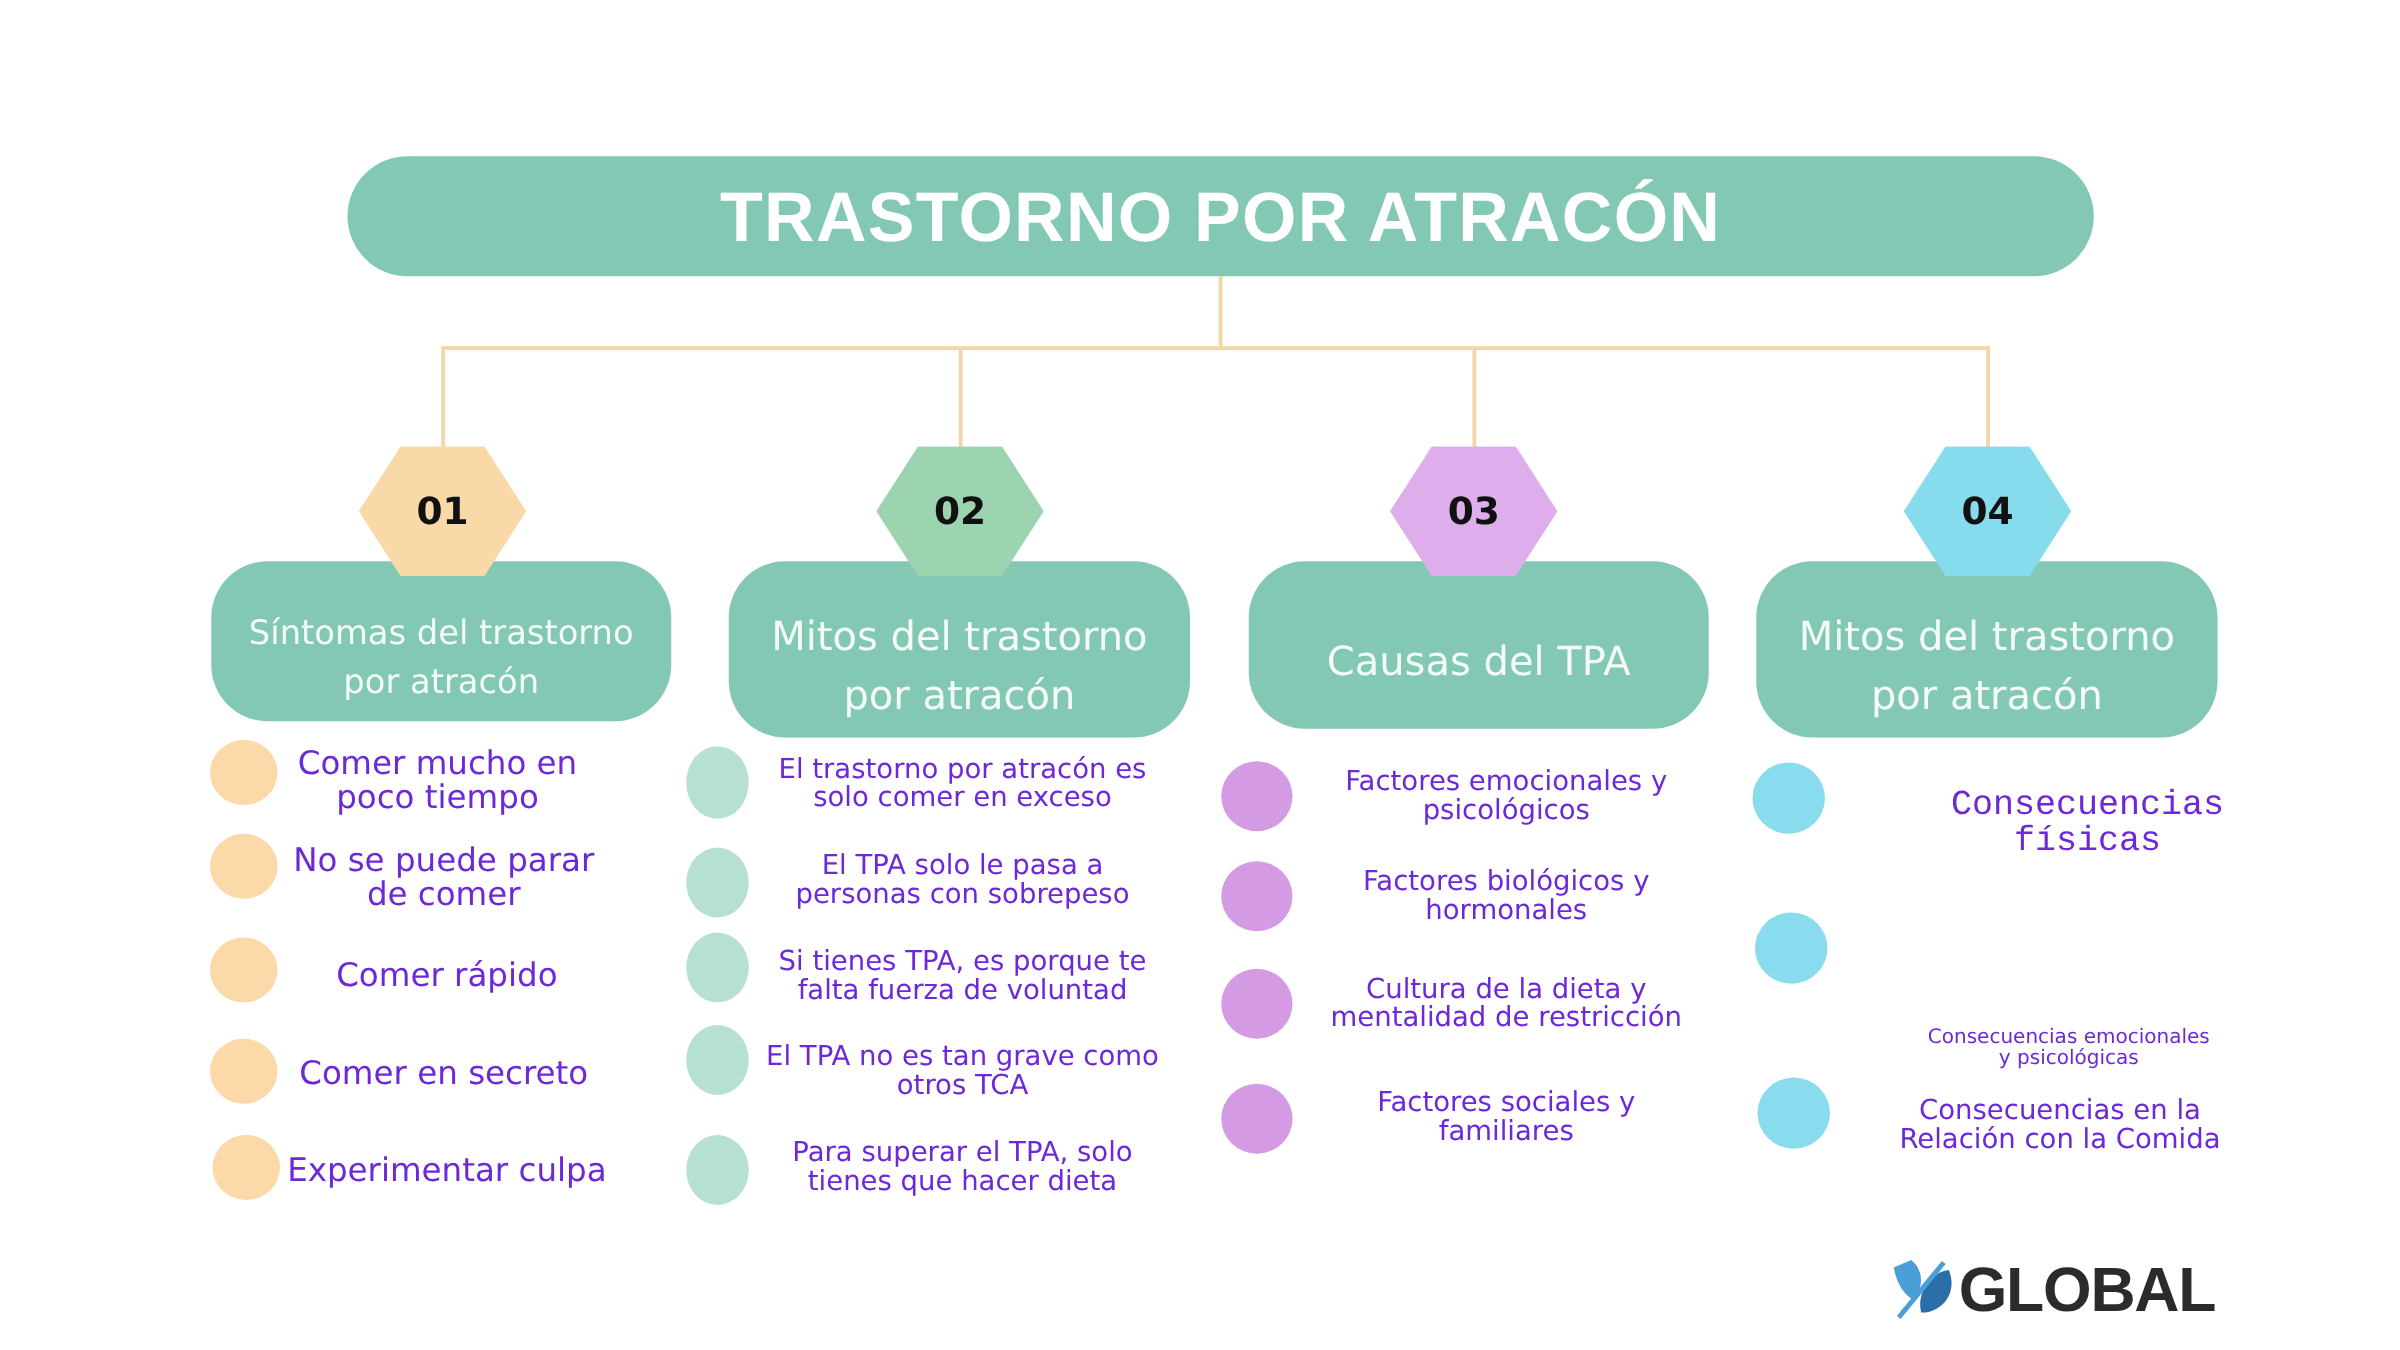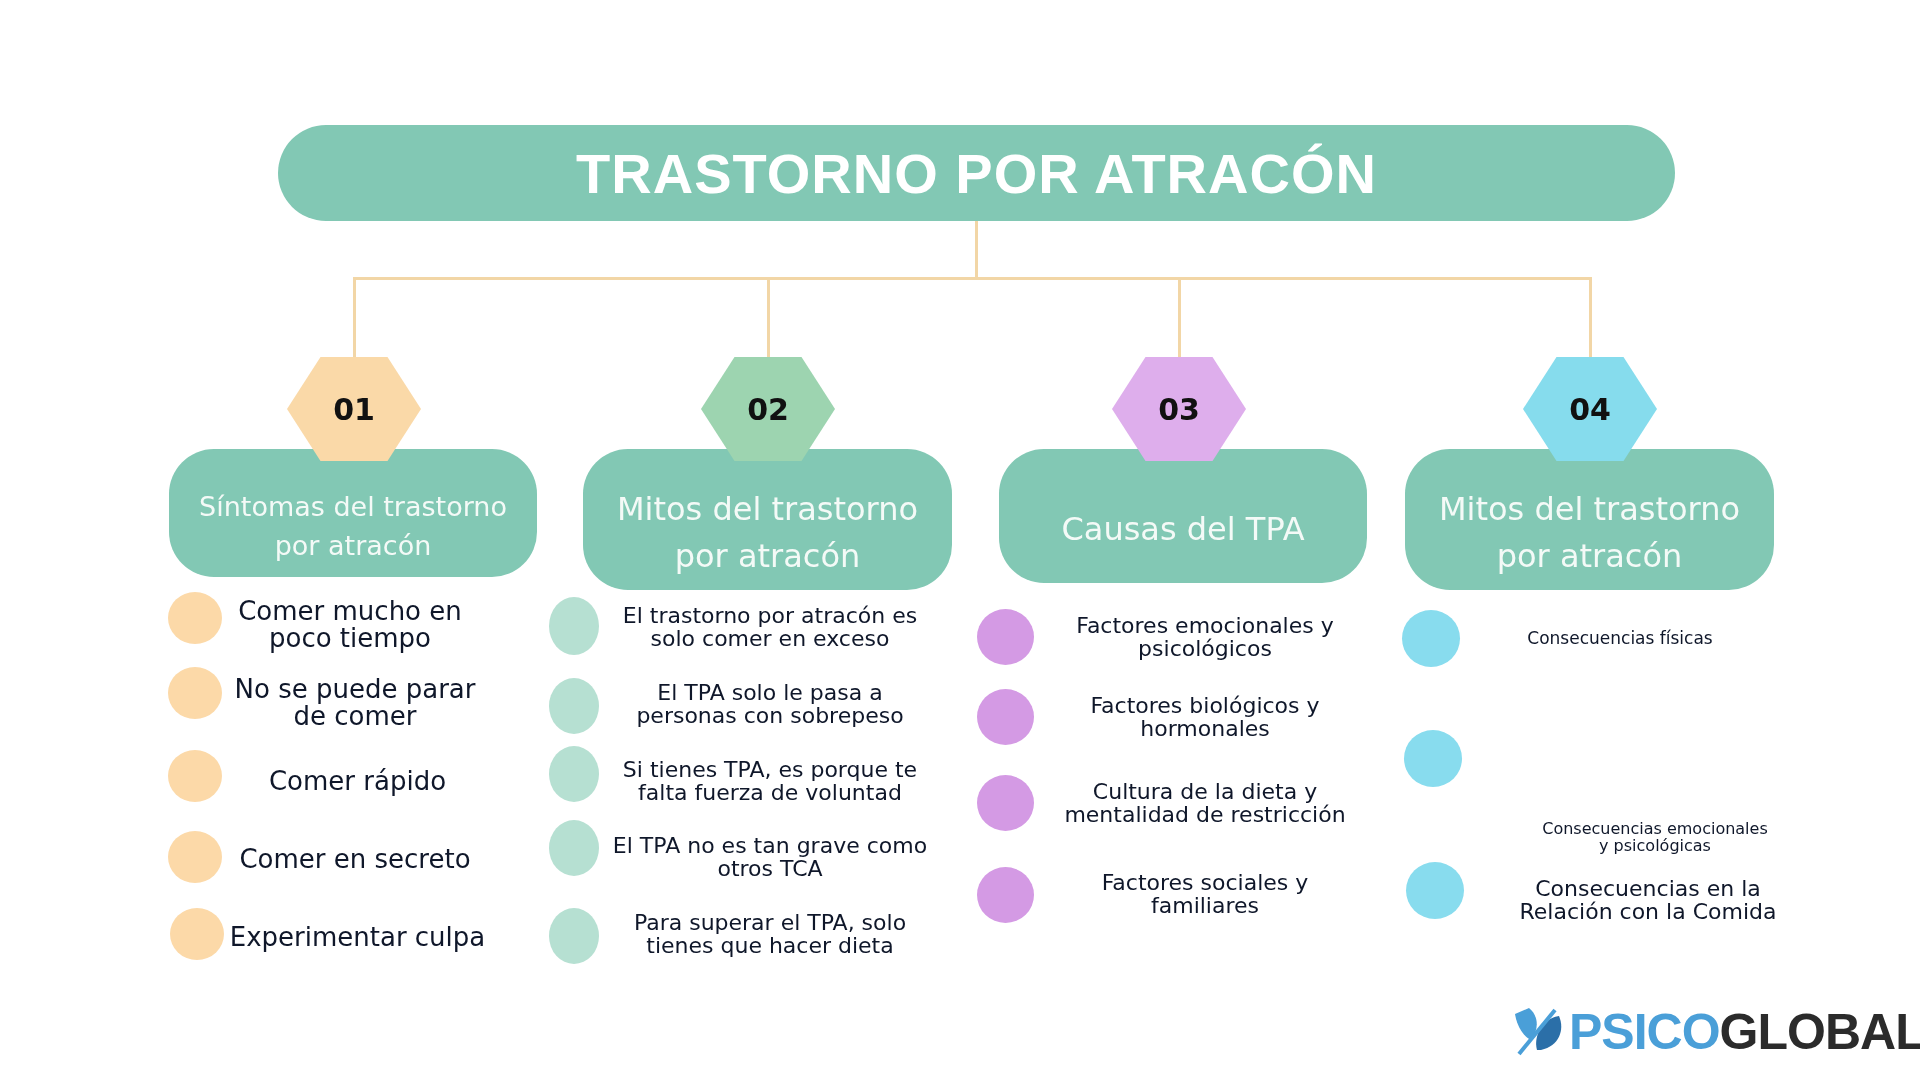--- a/index.html
+++ b/index.html
@@ -6,21 +6,21 @@
   body{width:1920px;height:1080px;background:#ffffff;position:relative;overflow:hidden;font-family:"DejaVu Sans",sans-serif;}
   .abs{position:absolute;}
   .title-bar{left:278px;top:125px;width:1397px;height:96px;border-radius:48px;background:#82c8b4;display:flex;align-items:center;justify-content:center;}
   .title-text{color:#fff;font-family:"Liberation Sans",sans-serif;font-weight:bold;font-size:56px;letter-spacing:1px;}
   .line{background:#f2d6a6;position:absolute;}
   .hex{position:absolute;width:134px;height:104px;clip-path:polygon(25% 0,75% 0,100% 50%,75% 100%,25% 100%,0 50%);display:flex;align-items:center;justify-content:center;z-index:3;}
   .hex span{font-family:"DejaVu Sans",sans-serif;font-weight:bold;font-size:30px;color:#111;}
   .card{position:absolute;background:#82c8b4;border-radius:45px;display:flex;align-items:center;justify-content:center;text-align:center;color:#f4faf7;z-index:2;box-sizing:border-box;padding:26px 10px 0 10px;}
   .card span{font-family:"DejaVu Sans",sans-serif;line-height:1.45;}
   .dot{position:absolute;border-radius:50%;}
-  .itext{position:absolute;text-align:center;font-family:"DejaVu Sans",sans-serif;color:#0f172a;line-height:1.05;white-space:pre-line;}
+  .itext{position:absolute;text-align:center;font-family:"DejaVu Sans",sans-serif;color:#6d28d9;line-height:1.05;white-space:pre-line;}
   .logo{left:1513px;top:1003px;display:flex;align-items:center;}
   .logo-word{font-family:"Liberation Sans",sans-serif;font-weight:bold;font-size:50px;letter-spacing:-1px;}
 </style>
 </head>
 <body>
 
 <div class="abs title-bar">
   <span class="title-text">TRASTORNO POR ATRACÓN</span>
 </div>
 
@@ -91,29 +91,28 @@
 <div class="itext" style="left:1040px;top:871px;width:330px;font-size:22px;">Factores sociales y
 familiares</div>
 
 <div class="hex" style="left:1523px;top:357px;background:#86dced;">
   <span>04</span>
 </div>
 <div class="card" style="left:1405px;top:449px;width:369px;height:141px;">
   <span style="font-size:32px;max-width:330px;">Mitos del trastorno por atracón</span>
 </div>
 <div class="dot" style="left:1402px;top:610px;width:58px;height:57px;background:#88dcee;"></div>
-<div class="itext" style="left:1470px;top:630px;width:300px;font-size:17px;">Consecuencias físicas</div>
+<div class="itext" style="left:1520px;top:630px;width:300px;font-size:28px;font-family:Liberation Mono, monospace;">Consecuencias físicas</div>
 <div class="dot" style="left:1404px;top:730px;width:58px;height:57px;background:#88dcee;"></div>
 <div class="itext" style="left:1478px;top:776px;width:354px;font-size:16px;margin-top:45px;">Consecuencias emocionales
 y psicológicas</div>
 <div class="dot" style="left:1406px;top:862px;width:58px;height:57px;background:#88dcee;"></div>
 <div class="itext" style="left:1478px;top:877px;width:340px;font-size:22px;">Consecuencias en la
 Relación con la Comida</div>
 
 <div class="abs logo">
   <svg width="54" height="52" viewBox="0 0 54 52">
     <path d="M2 8 L16 2 C26 10 26 24 18 34 C10 30 4 20 2 8 Z" fill="#4a9fd8"></path>
     <path d="M24 44 C20 30 30 12 46 10 C52 24 46 40 28 44 Z" fill="#2b6fa8"></path>
     <path d="M6 48 L42 4" stroke="#4a9fd8" stroke-width="4"></path>
   </svg>
-  <span class="logo-word" style="color:#4a9fd8;margin-left:2px;">PSICO</span>
   <span class="logo-word" style="color:#2b2b2b;">GLOBAL</span>
 </div>
 
 </body></html>

